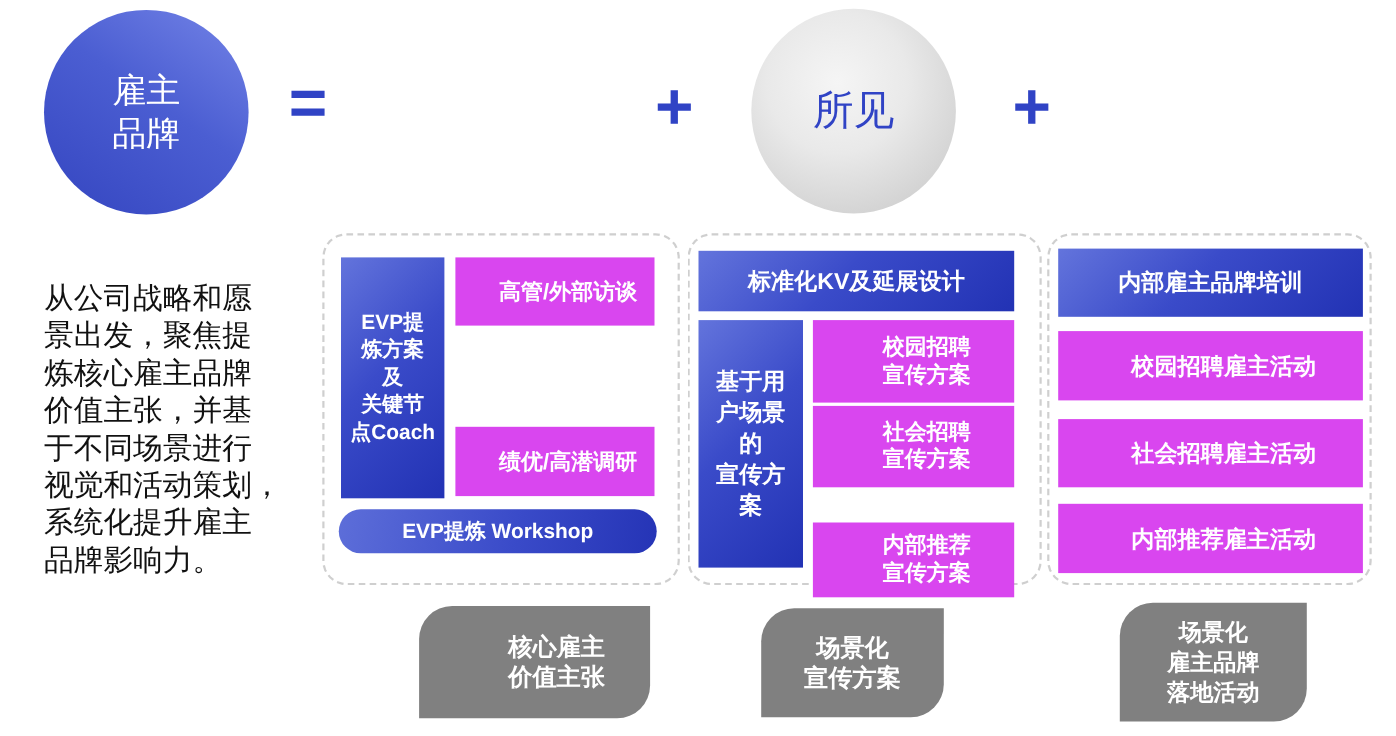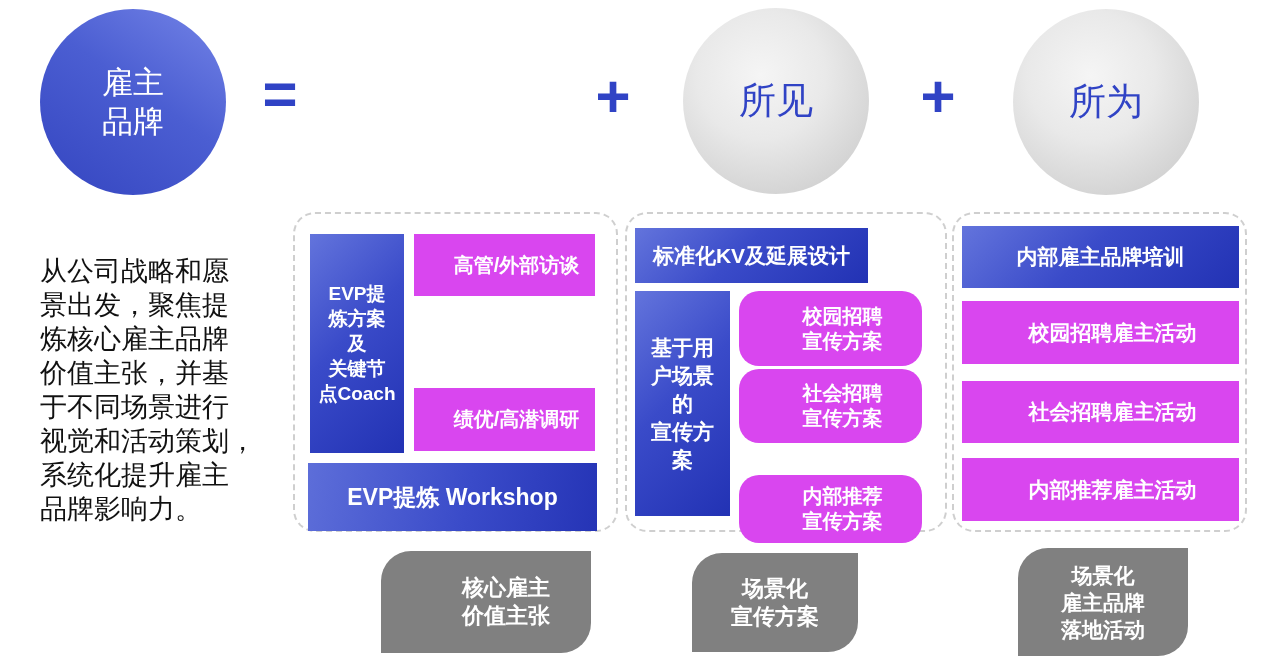--- a/index.html
+++ b/index.html
@@ -48,26 +48,26 @@
     display:flex; align-items:center; justify-content:center; text-align:center;
     white-space:pre-line; border-radius:30px 0 30px 0;
     font-size:22px; line-height:28px;
   }
   
   .p1-side { left:15px; top:20px; width:94px; height:219px; font-size:19px; line-height:25px; }
   .p1-i    { left:119px; width:181px; font-size:20px; }
   .p1-i0   { top:20px;  height:62px; }
   .p1-i1   { top:99px;  height:61px; }
   .p1-i2   { top:174px; height:63px; }
-  .p1-wide { left:13px; top:249px; width:289px; height:68px; font-size:23px;
-             background:linear-gradient(100deg,#5d6ed9 0%,#3a4bc9 55%,#2534b6 100%); }
+  .p1-wide { left:13px; top:249px; width:289px; height:40px; font-size:19px;
+             background:linear-gradient(100deg,#5d6ed9 0%,#3a4bc9 55%,#2534b6 100%);border-radius:20px; }
   
-  .p2-top  { left:8px; top:14px; width:233px; height:55px; font-size:21px; }
+  .p2-top  { left:8px; top:14px; width:287px; height:55px; font-size:21px; }
   .p2-side { left:8px; top:77px; width:95px; height:225px; font-size:21px; line-height:28px; }
-  .p2-i    { left:112px; width:183px; font-size:20px; line-height:25px;border-radius:20px; }
+  .p2-i    { left:112px; width:183px; font-size:20px; line-height:25px; }
   .p2-i0   { top:77px;  height:75px; }
   .p2-i1   { top:155px; height:74px; }
   .p2-i2   { top:234px; height:68px;margin-top:27px; }
   
   .p3-top  { left:8px; top:12px; width:277px; height:62px; font-size:21px; }
   .p3-i    { left:8px; width:277px; font-size:21px; }
   .p3-i0   { top:87px;  height:63px; }
   .p3-i1   { top:167px; height:62px; }
   .p3-i2   { top:244px; height:63px; }
 </style>
@@ -81,21 +81,20 @@
 
   <div class="op" style="left:248px; top:64px;">=</div>
 
 
   <div class="op" style="left:581px; top:67px;">+</div>
 
   <div class="circle gray" style="left:683px; top:8px;">所见</div>
 
   <div class="op" style="left:906px; top:67px;">+</div>
 
-  <div class="circle gray" style="left:1013px; top:9px;">所为</div>
 
   <div class="desc">从公司战略和愿
 景出发，聚焦提
 炼核心雇主品牌
 价值主张，并基
 于不同场景进行
 视觉和活动策划，
 系统化提升雇主
 品牌影响力。</div>
 

